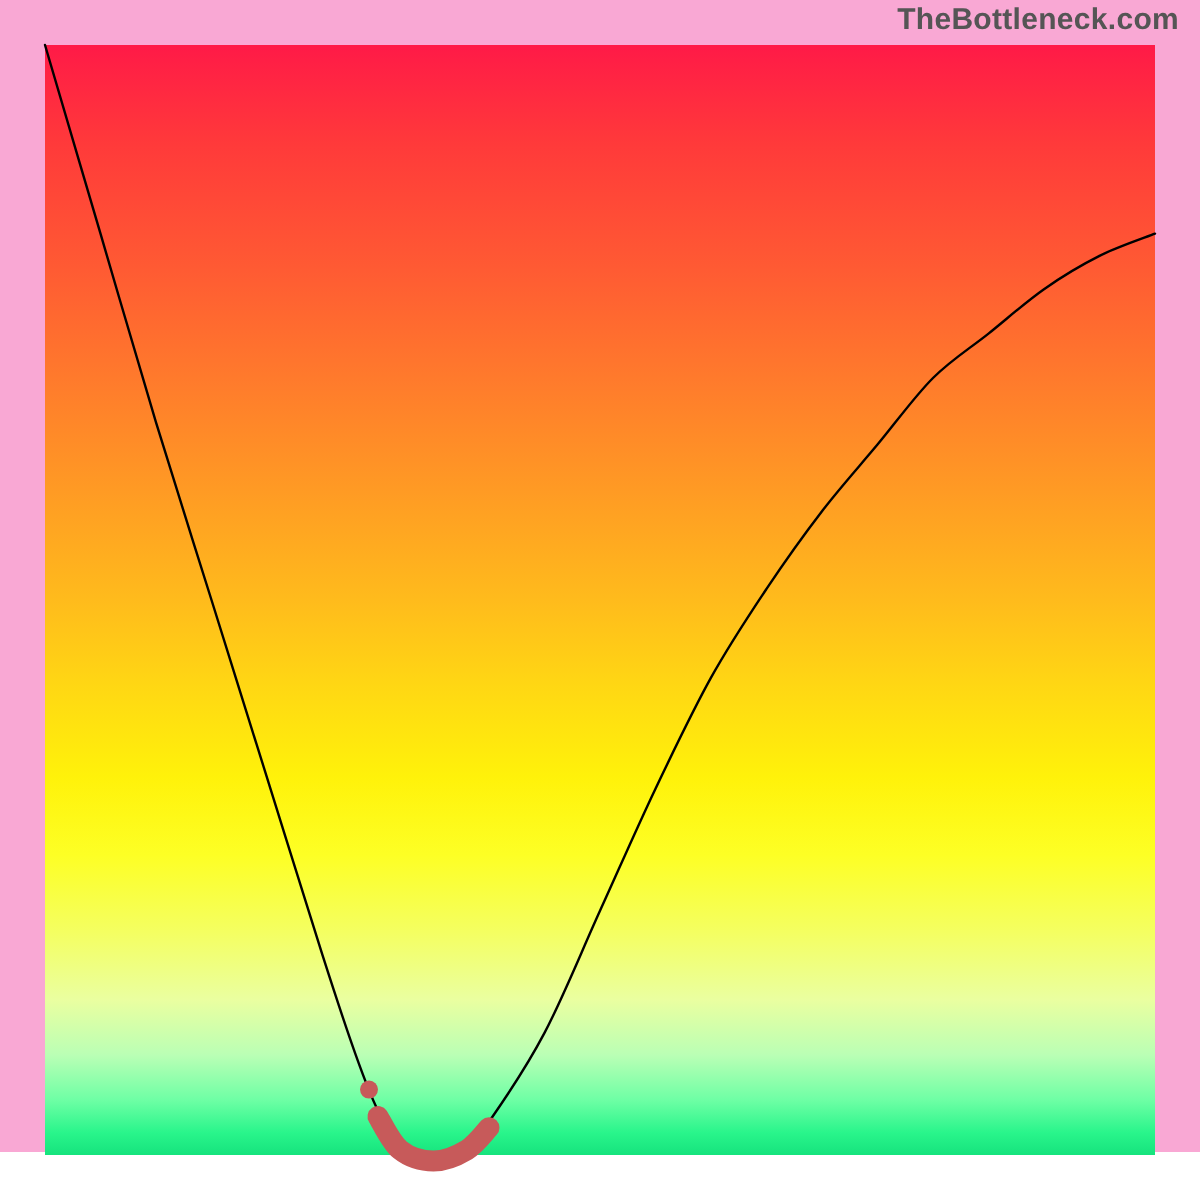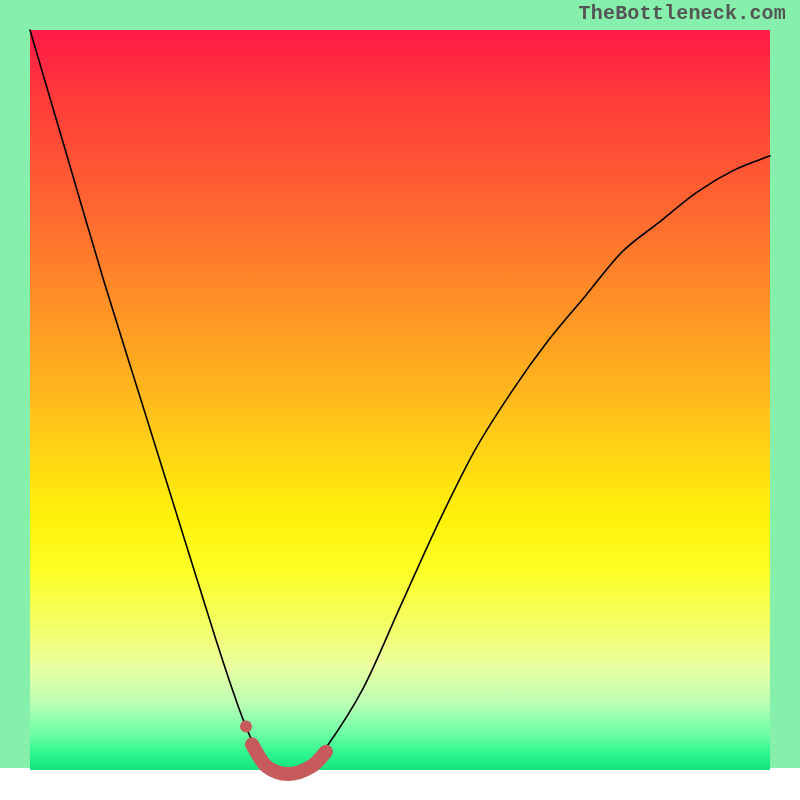--- a/index.html
+++ b/index.html
@@ -6,24 +6,23 @@
     margin: 0;
     padding: 0;
     width: 800px;
     height: 800px;
     overflow: hidden;
     font-family: Arial, Helvetica, sans-serif;
   }
   .frame {
     width: 800px;
     height: 768px;
-    background: #86efac;
+    background: #f9a8d4;
     position: relative;
     box-sizing: border-box;
-    font-family: Liberation Mono, monospace;
   }
   .watermark {
     position: absolute;
     top: 2px;
     right: 14px;
     color: #555;
     font-size: 20px;
     font-weight: 600;
     letter-spacing: 0.2px;
     user-select: none;

